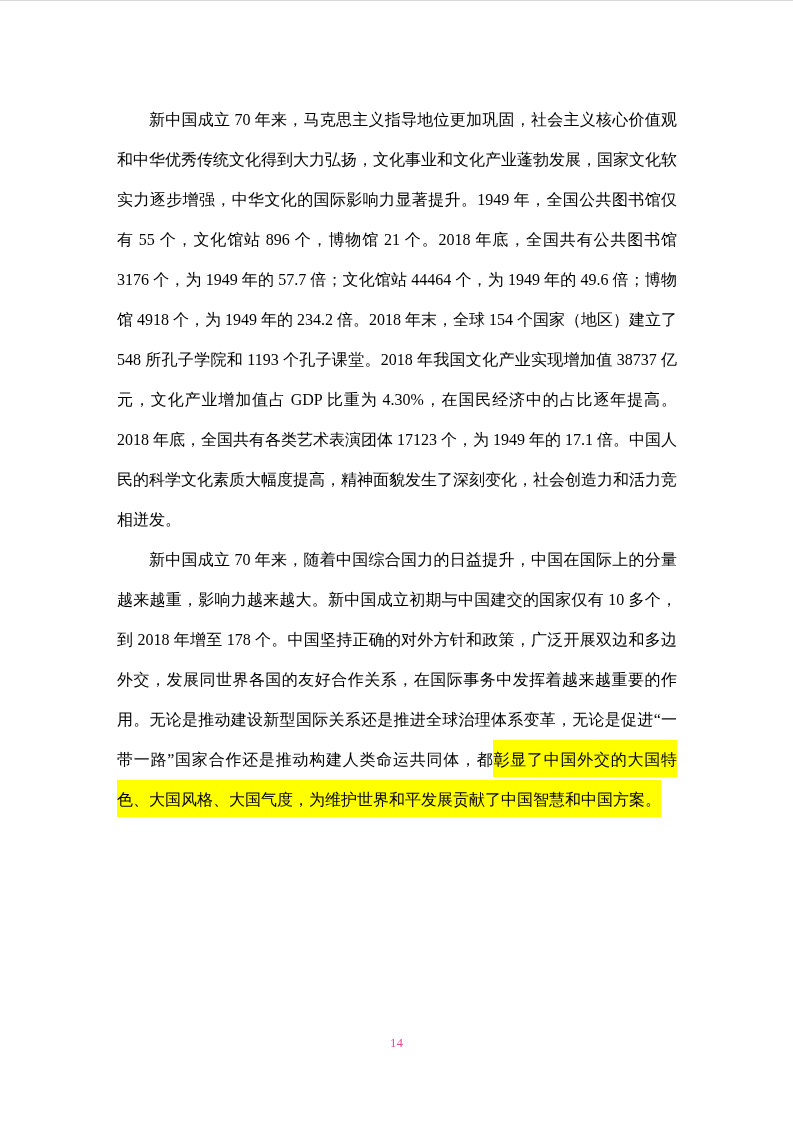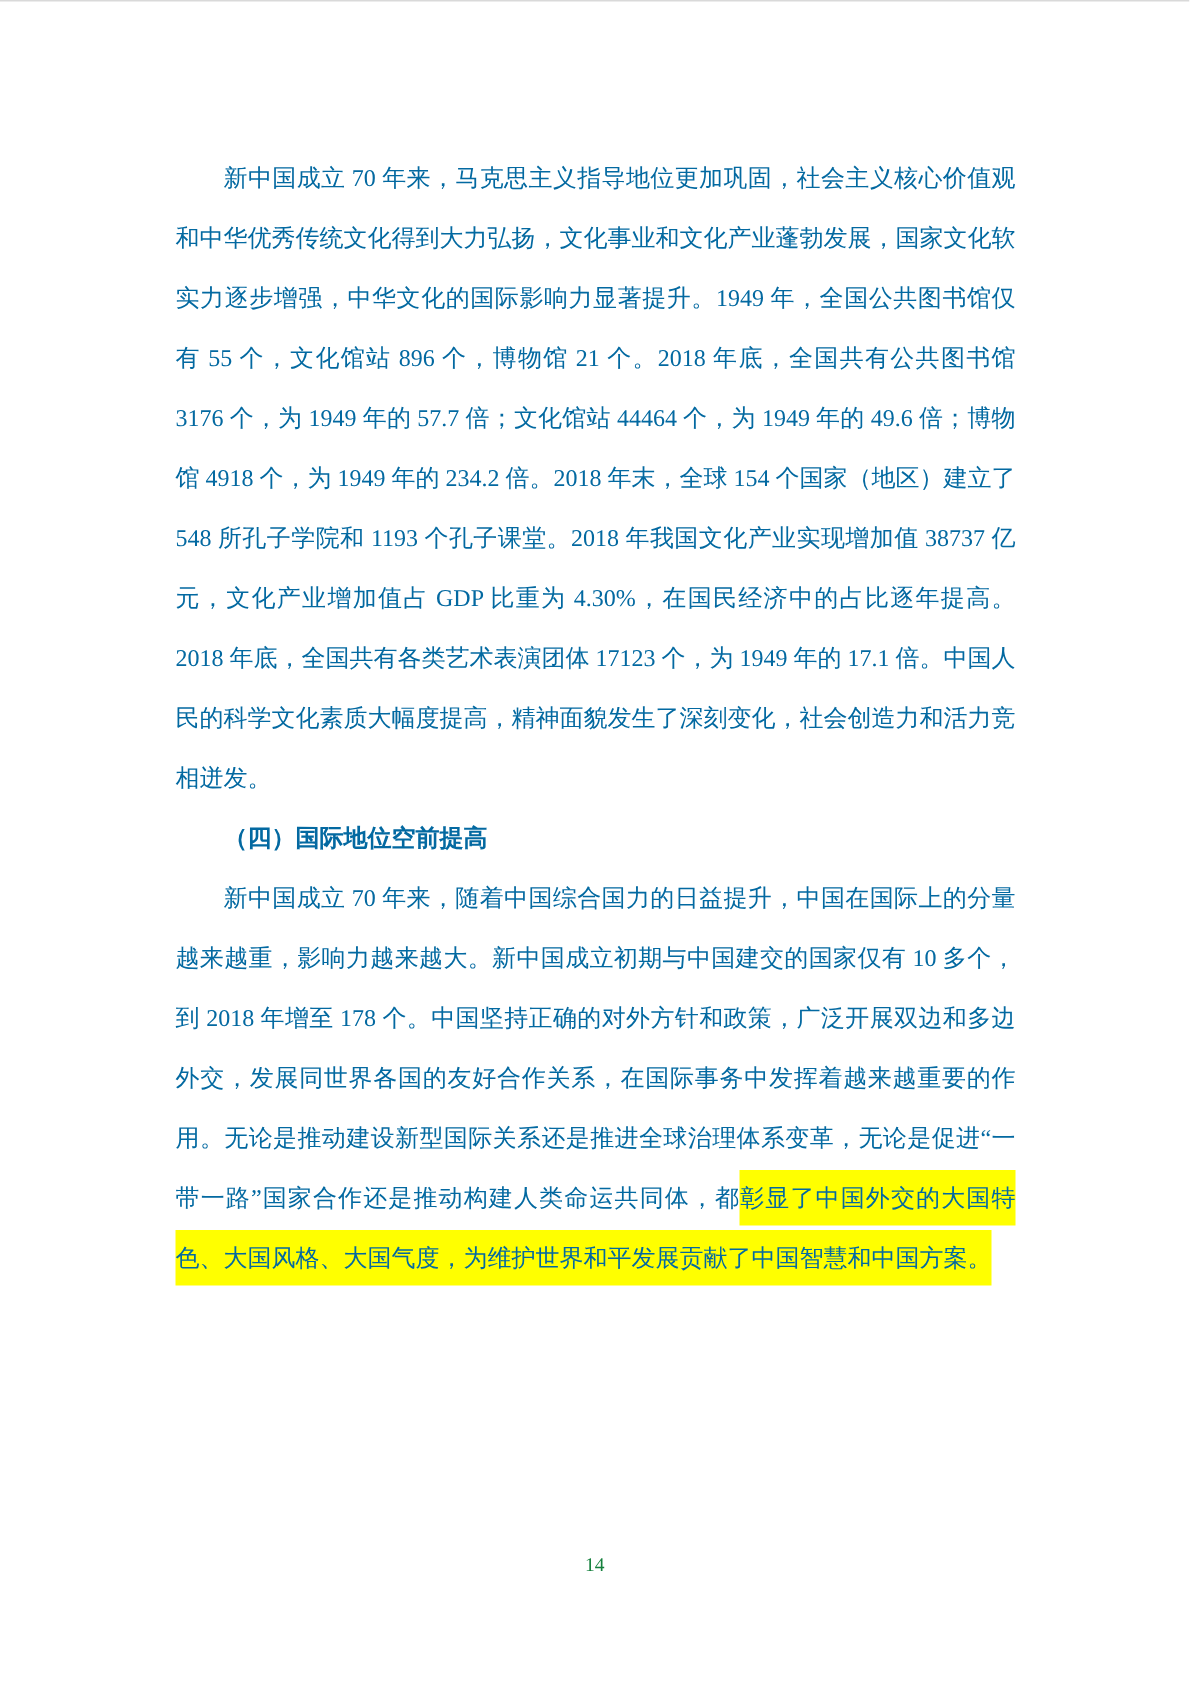--- a/index.html
+++ b/index.html
@@ -23,21 +23,21 @@
     top: 99px;
     width: 560px;
   }
   .content p.paragraph,
   .content h3.heading {
     margin: 0;
     font-size: 16px;
     line-height: 40px;
     text-indent: 2em;
     letter-spacing: 0;
-    color: #0369a1;
+    color: #000000;
   }
   .content p.paragraph {
     text-align: justify;
     font-weight: normal;
   }
   .content h3.heading {
     text-align: left;
     font-weight: bold;
   }
   .hl {
@@ -45,27 +45,26 @@
     padding: 11px 0 9px 0;
   }
   .page-number {
     position: absolute;
     left: 0;
     right: 0;
     top: 1034px;
     text-align: center;
     font-size: 13px;
     line-height: 16px;
-    color: #15803d;
+    color: #ec4899;
     font-family: "Liberation Serif", "DejaVu Serif", serif;
   }
 </style>
 </head>
 <body>
 
 <div class="page">
   <main class="content">
       <p class="paragraph"><span>新中国成立 70 年来，马克思主义指导地位更加巩固，社会主义核心价值观和中华优秀传统文化得到大力弘扬，文化事业和文化产业蓬勃发展，国家文化软实力逐步增强，中华文化的国际影响力显著提升。1949 年，全国公共图书馆仅有 55 个，文化馆站 896 个，博物馆 21 个。2018 年底，全国共有公共图书馆 3176 个，为 1949 年的 57.7 倍；文化馆站 44464 个，为 1949 年的 49.6 倍；博物馆 4918 个，为 1949 年的 234.2 倍。2018 年末，全球 154 个国家（地区）建立了 548 所孔子学院和 1193 个孔子课堂。2018 年我国文化产业实现增加值 38737 亿元，文化产业增加值占 GDP 比重为 4.30%，在国民经济中的占比逐年提高。2018 年底，全国共有各类艺术表演团体 17123 个，为 1949 年的 17.1 倍。中国人民的科学文化素质大幅度提高，精神面貌发生了深刻变化，社会创造力和活力竞相迸发。</span></p>
-      <h3 class="heading"><span>（四）国际地位空前提高</span></h3>
       <p class="paragraph"><span>新中国成立 70 年来，随着中国综合国力的日益提升，中国在国际上的分量越来越重，影响力越来越大。新中国成立初期与中国建交的国家仅有 10 多个，到 2018 年增至 178 个。中国坚持正确的对外方针和政策，广泛开展双边和多边外交，发展同世界各国的友好合作关系，在国际事务中发挥着越来越重要的作用。无论是推动建设新型国际关系还是推进全球治理体系变革，无论是促进“一带一路”国家合作还是推动构建人类命运共同体，都</span><span class="hl">彰显了中国外交的大国特色、大国风格、大国气度，为维护世界和平发展贡献了中国智慧和中国方案。</span></p>
     </main>
   <footer class="page-number">14</footer>
 </div>
 
 </body></html>

